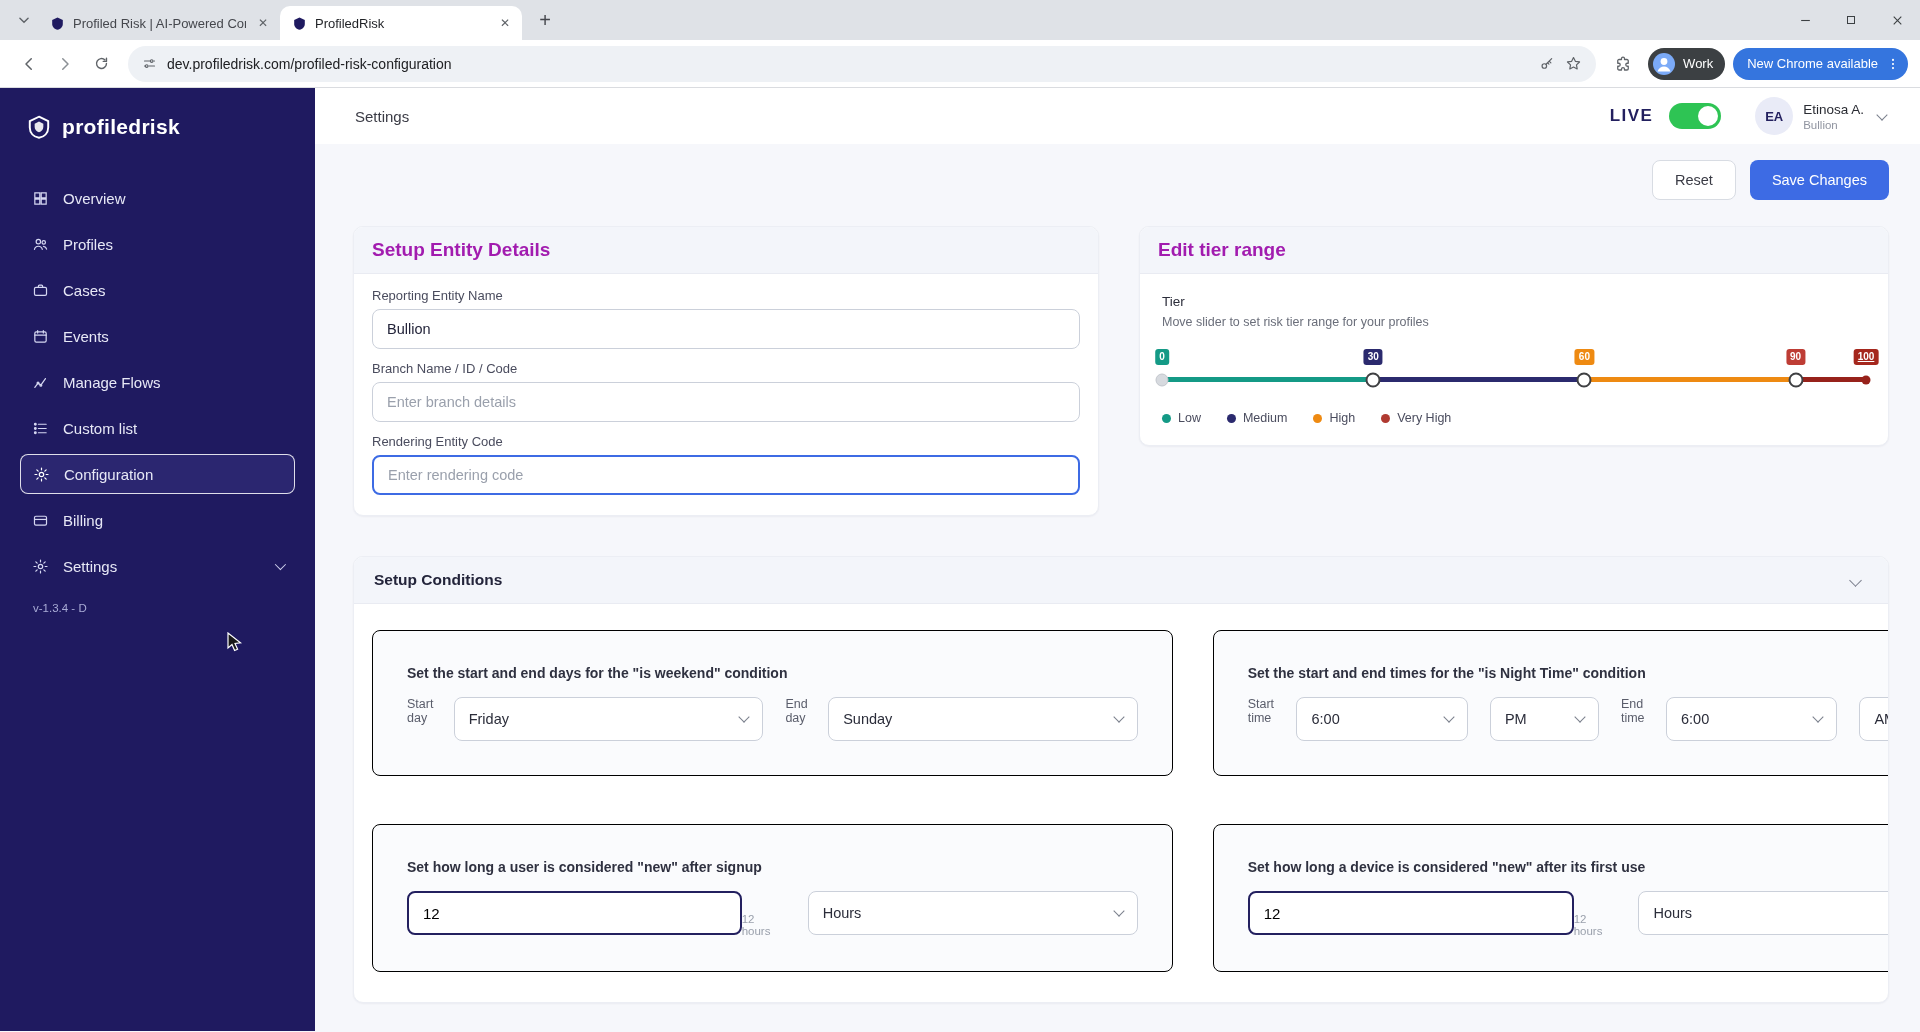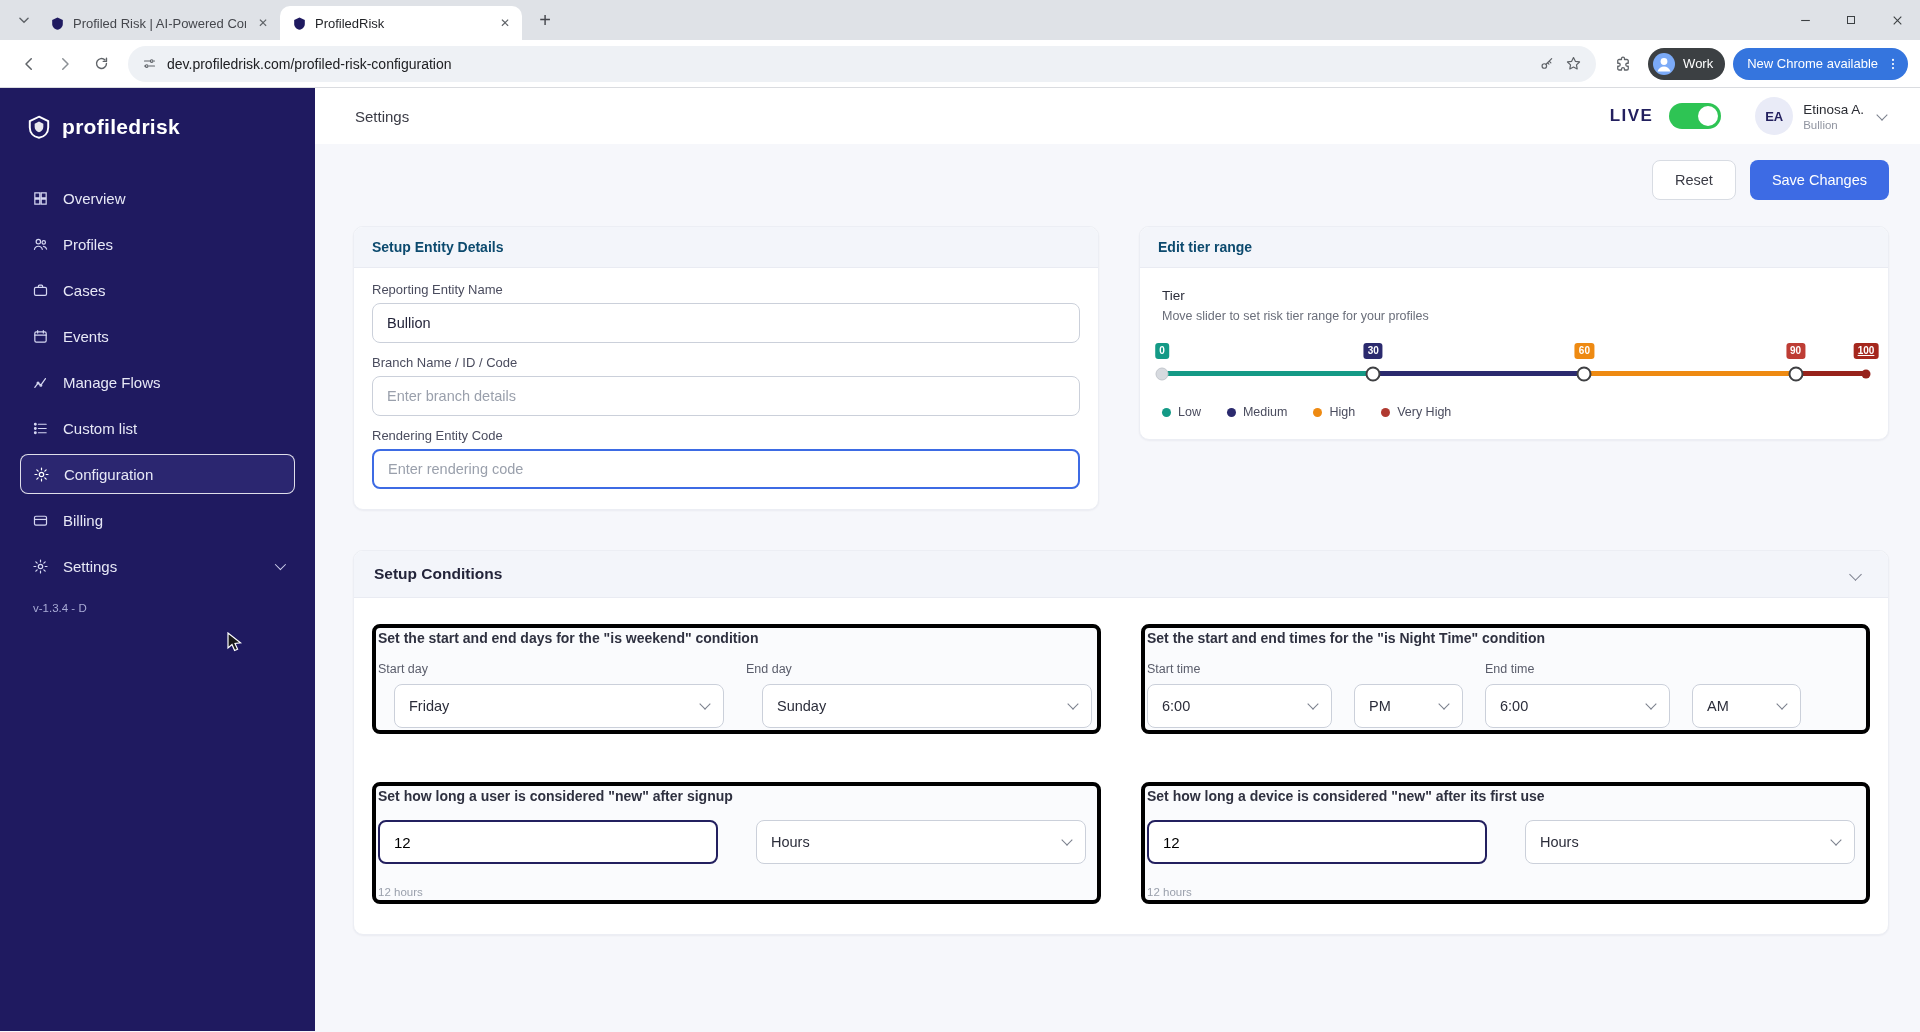--- a/index.html
+++ b/index.html
@@ -56,21 +56,21 @@
   .hdr-caret { width:8px; height:8px; border-right:1.6px solid #7a7f8c; border-bottom:1.6px solid #7a7f8c; transform:rotate(45deg); margin:-3px 0 0 4px; }
 
   .content { flex:1; padding:16px 31px 0 38px; overflow:hidden; }
   .actions-row { display:flex; justify-content:flex-end; gap:14px; margin-bottom:26px; }
   .btn { height:40px; border-radius:8px; font-size:14.5px; display:flex; align-items:center; padding:0 22px; cursor:pointer; border:none; font-family:inherit; }
   .btn-reset { background:#fff; border:1px solid #d8dce3; color:#3a3b45;text-align:center; }
   .btn-save { background:#3d6be4; color:#fff; }
 
   .cards-row { display:flex; gap:40px; align-items:flex-start; }
   .card { background:#fff; border-radius:10px; border:1px solid #eceef4; box-shadow:0 1px 2px rgba(20,20,60,.05); overflow:hidden; }
-  .card-head { background:#f3f5fa; border-bottom:1px solid #e9ebf2; padding:12px 18px; font-size:14px; font-weight:700; color:#0c4a6e; }
+  .card-head { background:#f3f5fa; border-bottom:1px solid #e9ebf2; padding:12px 18px; font-size:19px; font-weight:700; color:#a21caf; }
   .card-entity { width:746px; flex:none; }
   .card-tier { flex:1; }
 
   .entity-body { padding:14px 18px 20px; display:flex; flex-direction:column; gap:12px; }
   .field label { display:block; font-size:13px; color:#4a4c5e; margin-bottom:6px; }
   .text-input { width:100%; height:40px; border:1px solid #cbd0da; border-radius:8px; padding:0 14px; font-size:14.5px; color:#23243a; background:#fff; outline:none; font-family:inherit; }
   .text-input::placeholder { color:#9aa0ac; }
   .text-input.focus-blue { border:2px solid #3d6be4; }
 
   .tier-body { padding:20px 22px 20px; }
@@ -90,29 +90,29 @@
   .h-mid { width:15px; height:15px; background:#fff; border:2px solid #3f4043; cursor:pointer; }
   .h-last { width:9px; height:9px; background:#97221b; }
   .legend { display:flex; gap:26px; margin-top:14px; }
   .legend-item { display:flex; align-items:center; gap:7px; font-size:12.5px; color:#4a4c5e; }
   .dot { width:9px; height:9px; border-radius:50%; }
 
   .card-cond { margin-top:40px; }
   .cond-head { display:flex; align-items:center; justify-content:space-between; background:#f3f5fa; border-bottom:1px solid #e9ebf2; padding:14px 20px; font-size:15.5px; font-weight:700; color:#23243a; }
   .cond-chev { width:9px; height:9px; border-right:1.8px solid #7a7f8c; border-bottom:1.8px solid #7a7f8c; transform:rotate(45deg); margin-right:8px; cursor:pointer; }
   .cond-body { padding:26px 18px 30px; display:grid; grid-template-columns:1fr 1fr; gap:48px 40px; }
-  .panel { background:#fafbfd; border:4px solid #000000; border-radius:8px; padding:2px; }
+  .panel { background:#fafbfd; border:1px solid #000000; border-radius:8px; padding:34px; }
   .panel-title { font-size:14px; font-weight:700; color:#2f3140; margin-bottom:16px; }
   .panel-fields { display:flex; gap:22px; align-items:flex-end; }
   .panel-fields.top { align-items:flex-start; }
-  .fld { display:flex; flex-direction:column; }
+  .fld { display:flex; flex-direction:row; }
   .fld > label { font-size:12.5px; color:#5a5d6b; margin-bottom:8px; }
   .select { height:44px; border:1px solid #cbd0da; border-radius:8px; background:#fff; display:flex; align-items:center; justify-content:space-between; padding:0 14px; font-size:14.5px; color:#2b2d3a; cursor:pointer; }
   .sel-chev { width:8px; height:8px; border-right:1.8px solid #7a7f8c; border-bottom:1.8px solid #7a7f8c; transform:rotate(45deg); margin-top:-4px; }
-  .w330 { width:330px;margin-left:16px; } .w185 { width:185px; } .w125 { width:109px; }
+  .w330 { width:330px; } .w185 { width:185px; } .w125 { width:109px; }
   .dur-input { width:340px; height:44px; border:2px solid #23205f; border-radius:8px; padding:0 14px; font-size:15px; color:#000000; outline:none; font-family:inherit; background:#fff; }
   .helper { font-size:11.5px; color:#9aa0ac; margin-top:22px; }
 </style>
 </head>
 <body>
 
 <div class="tabbar">
   <div class="tabsearch">
     <svg width="14" height="14" viewBox="0 0 24 24" fill="none" stroke="currentColor" stroke-width="2.4" stroke-linecap="round">
         <path d="M5 9l7 7 7-7"></path>

